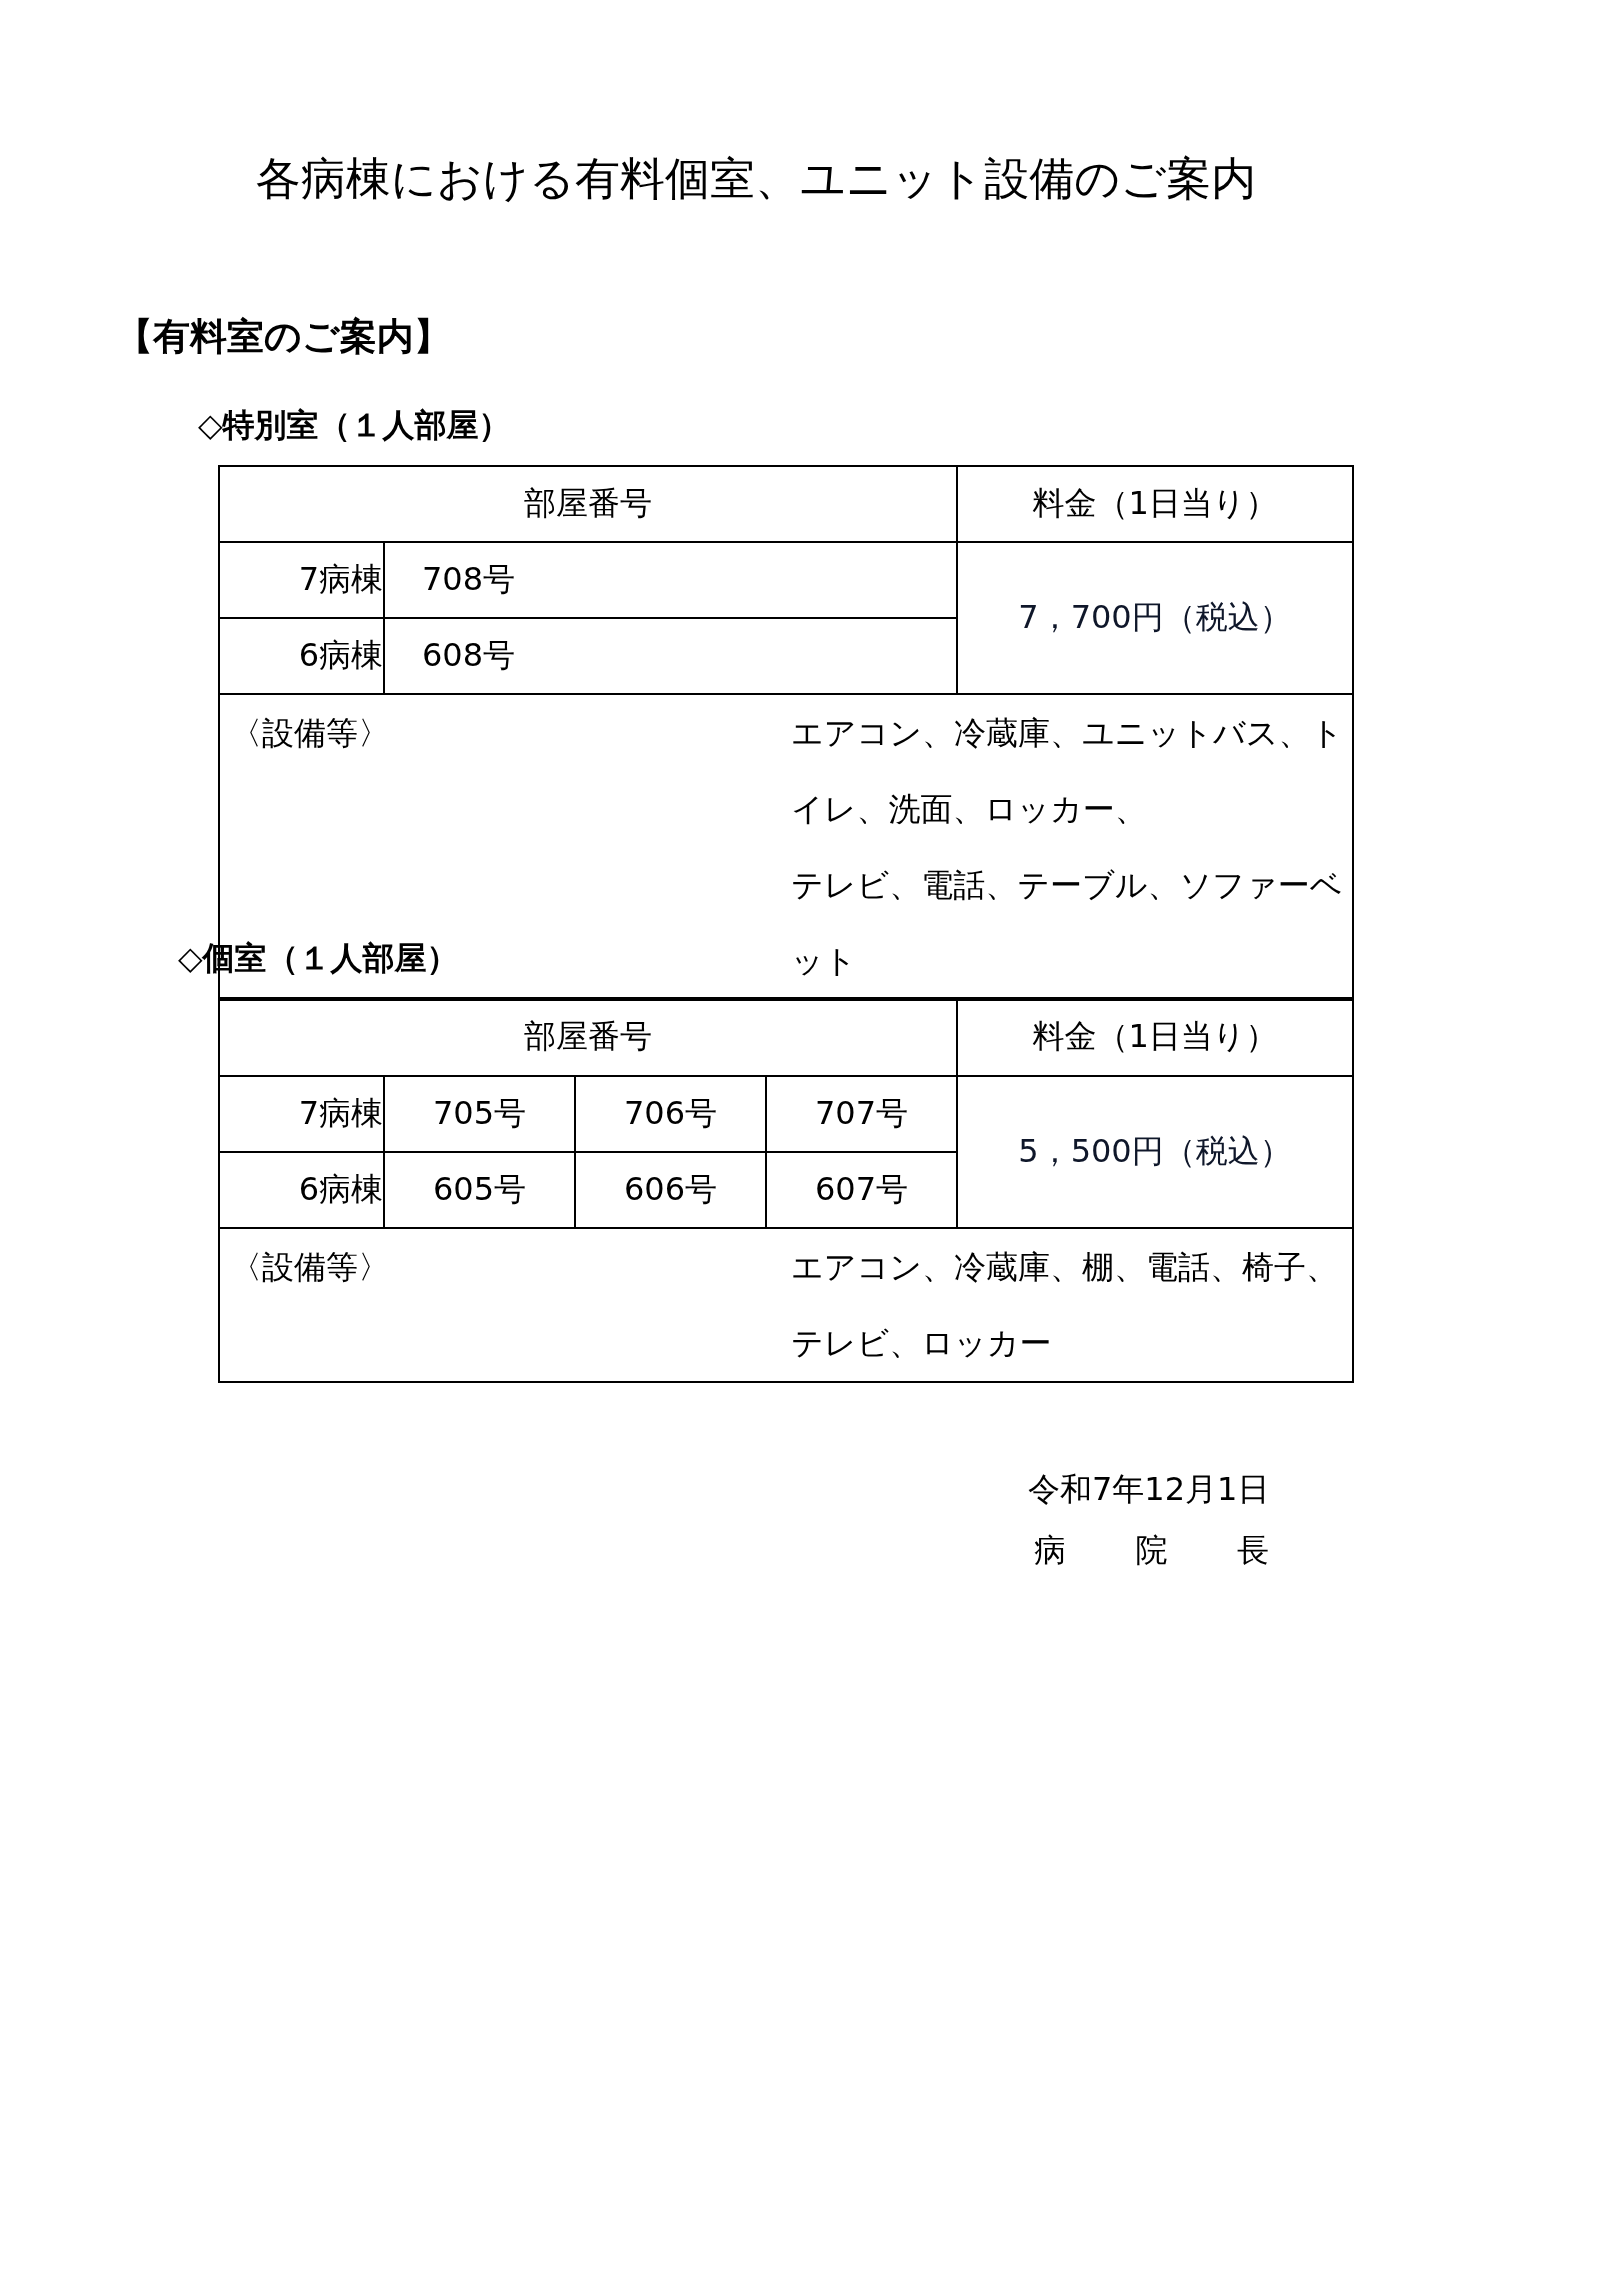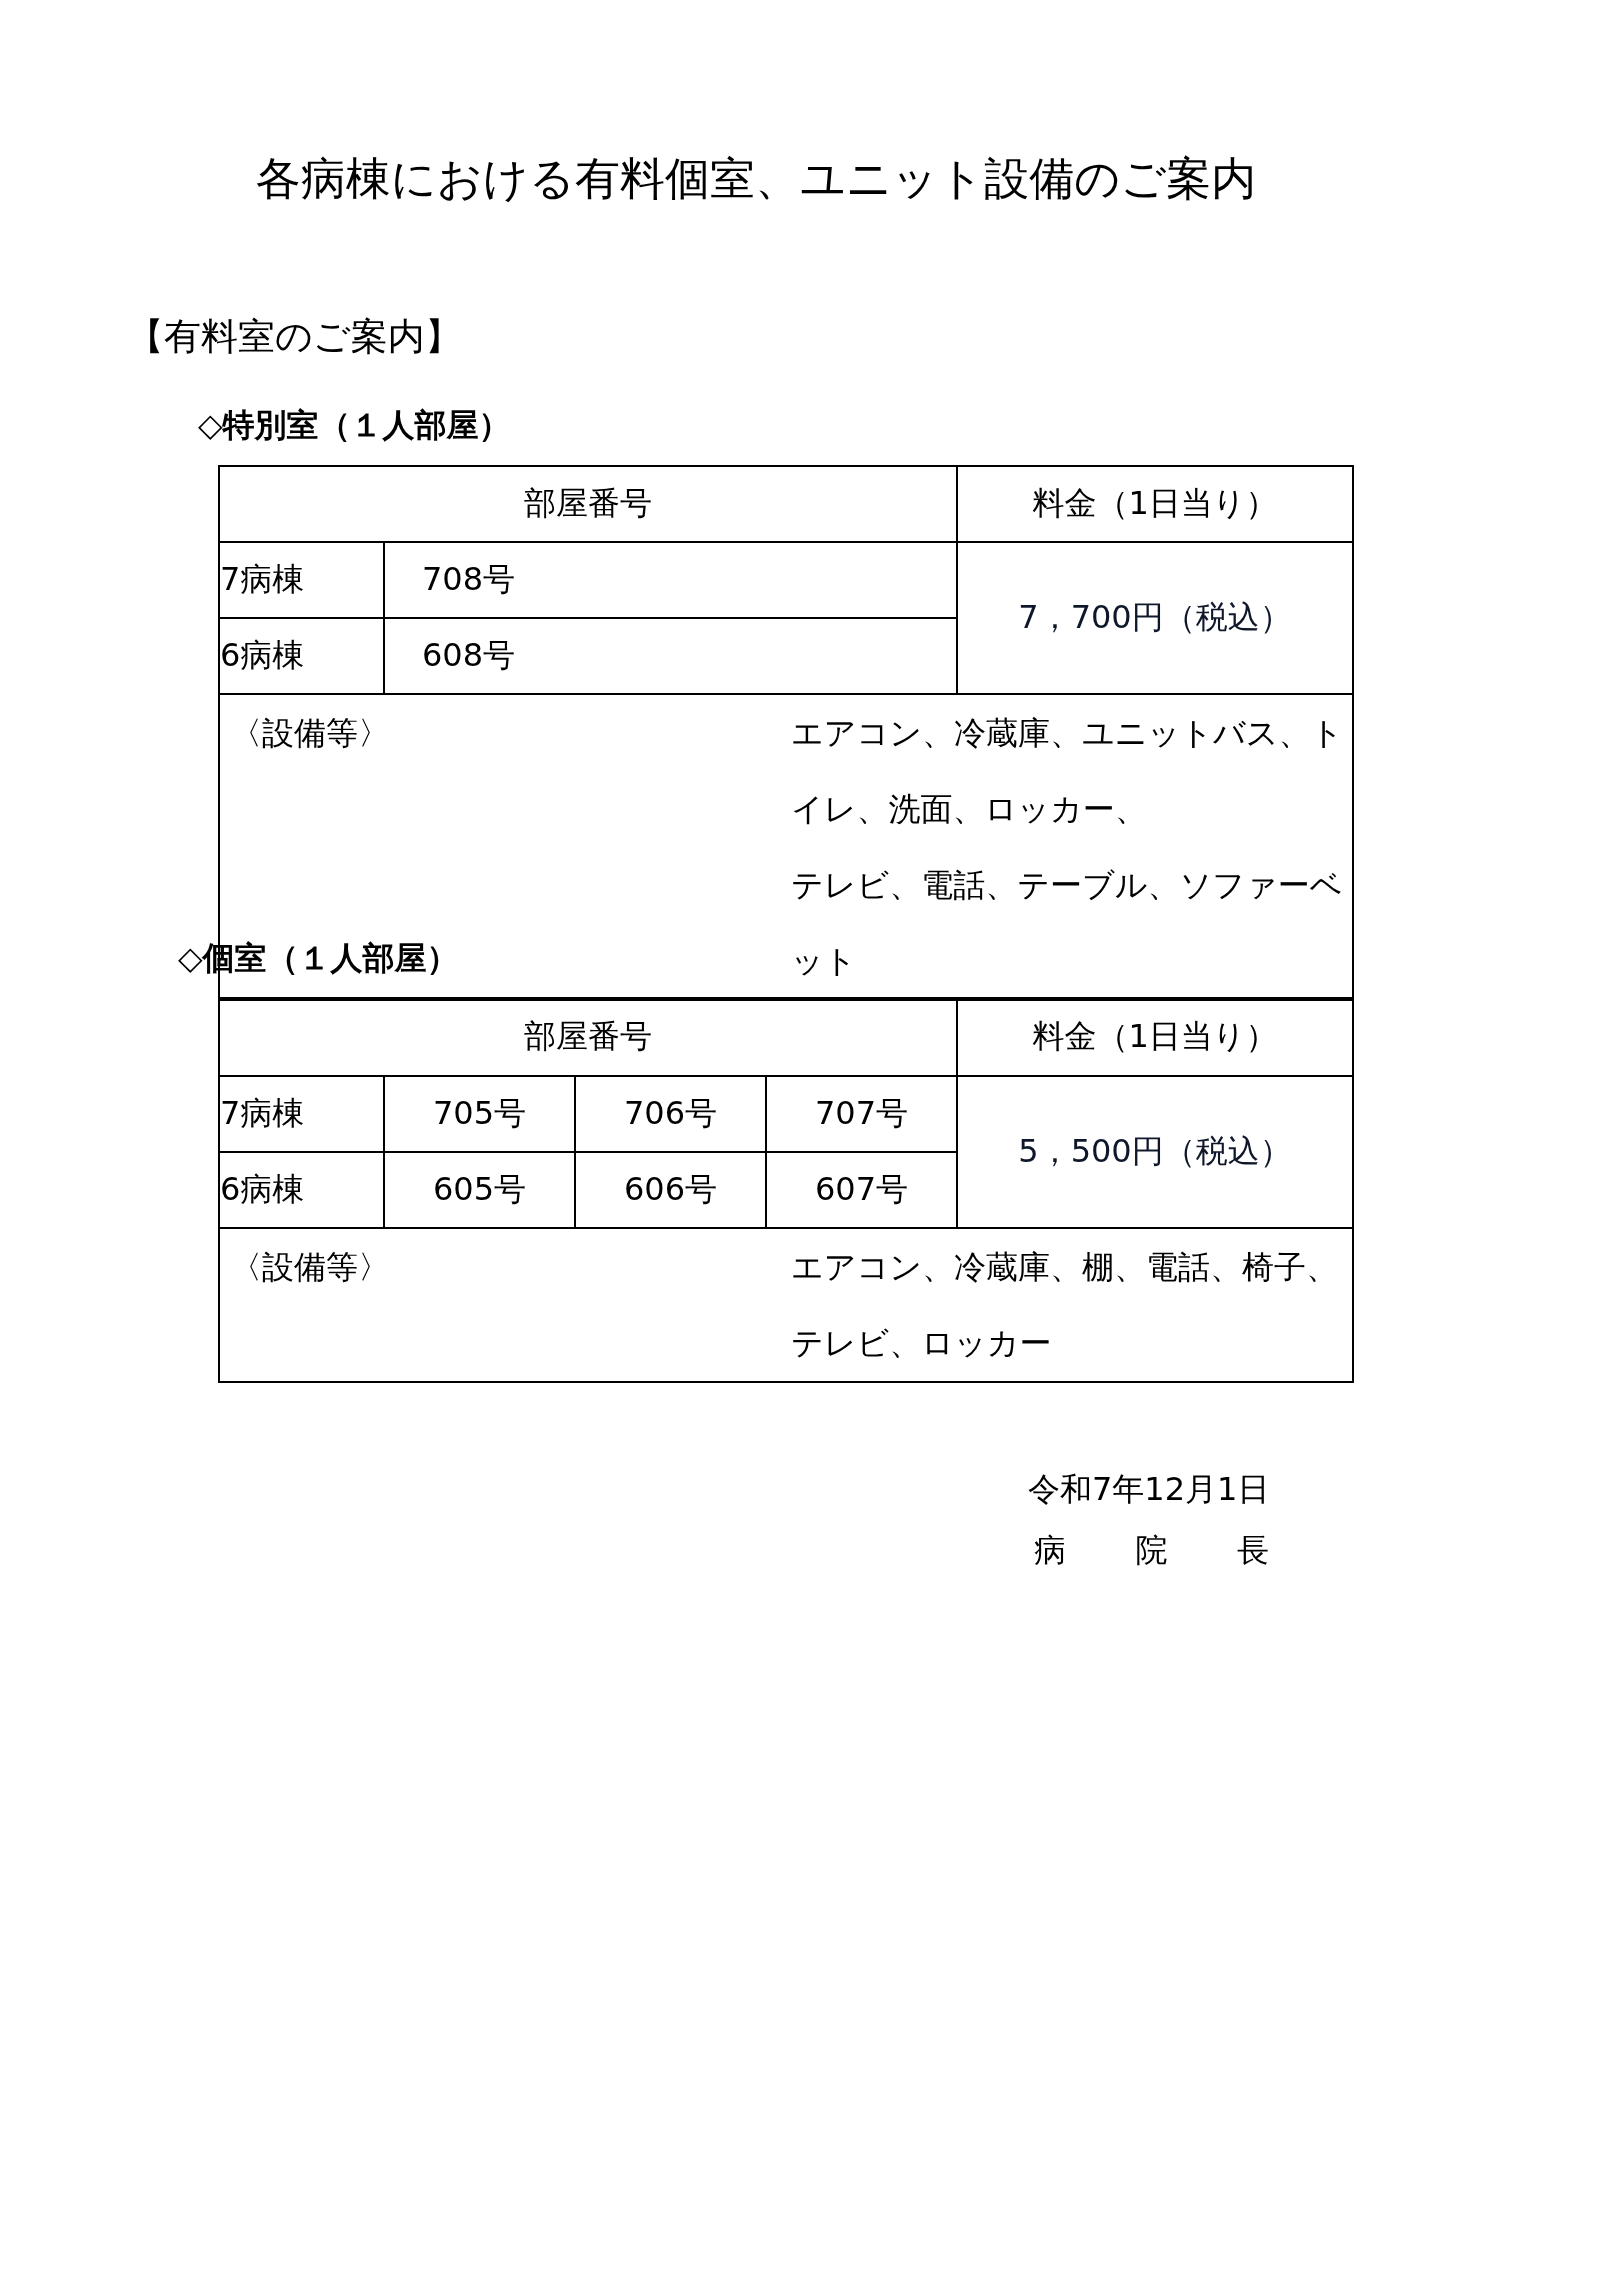--- a/index.html
+++ b/index.html
@@ -1,26 +1,26 @@
 <!DOCTYPE html>
 <html><head>
 <meta charset="utf-8">
 <style>
   html, body { margin:0; padding:0; background:#ffffff; }
   body { width:1620px; height:2292px; position:relative; overflow:hidden;
          font-family:"DejaVu Sans", "Liberation Sans", sans-serif; color:#000; }
   .abs { position:absolute; }
   .title { left:0; width:1512px; top:149px; text-align:center; font-size:45px; letter-spacing:0px; }
-  .section { left:127px; top:312px; font-size:37px; }
+  .section { left:116px; top:312px; font-size:37px;font-weight:bold; }
   .sub { left:178px; font-size:32px; font-weight:bold; }
   table.rooms { position:absolute; left:218px; width:1134px; border-collapse:collapse; table-layout:fixed; }
   table.rooms td { border:2.9px solid #000; padding:0; font-size:32px; vertical-align:middle; }
   td.thin-l { border-left:1.5px solid #000 !important; }
   td.center { text-align:center; }
-  td.ward { text-align:left; }
+  td.ward { text-align:right; }
   td.room1 { padding-left:37px !important; text-align:left; }
   td.price { text-align:center; color:#0f172a; font-size:33px; }
   td.equip { padding:0 0 0 0 !important; }
   .equip-inner { display:flex; padding-left:10px; }
   .equip-label { width:174px; white-space:nowrap; }
   .equip-text { flex:1; line-height:76px; }
   .date { left:1021px; top:1468px; font-size:32px;margin-left:7px; }
   .sign { left:1034px; top:1529px; font-size:32px; width:235px; display:flex; justify-content:space-between; }
 </style>
 </head>

